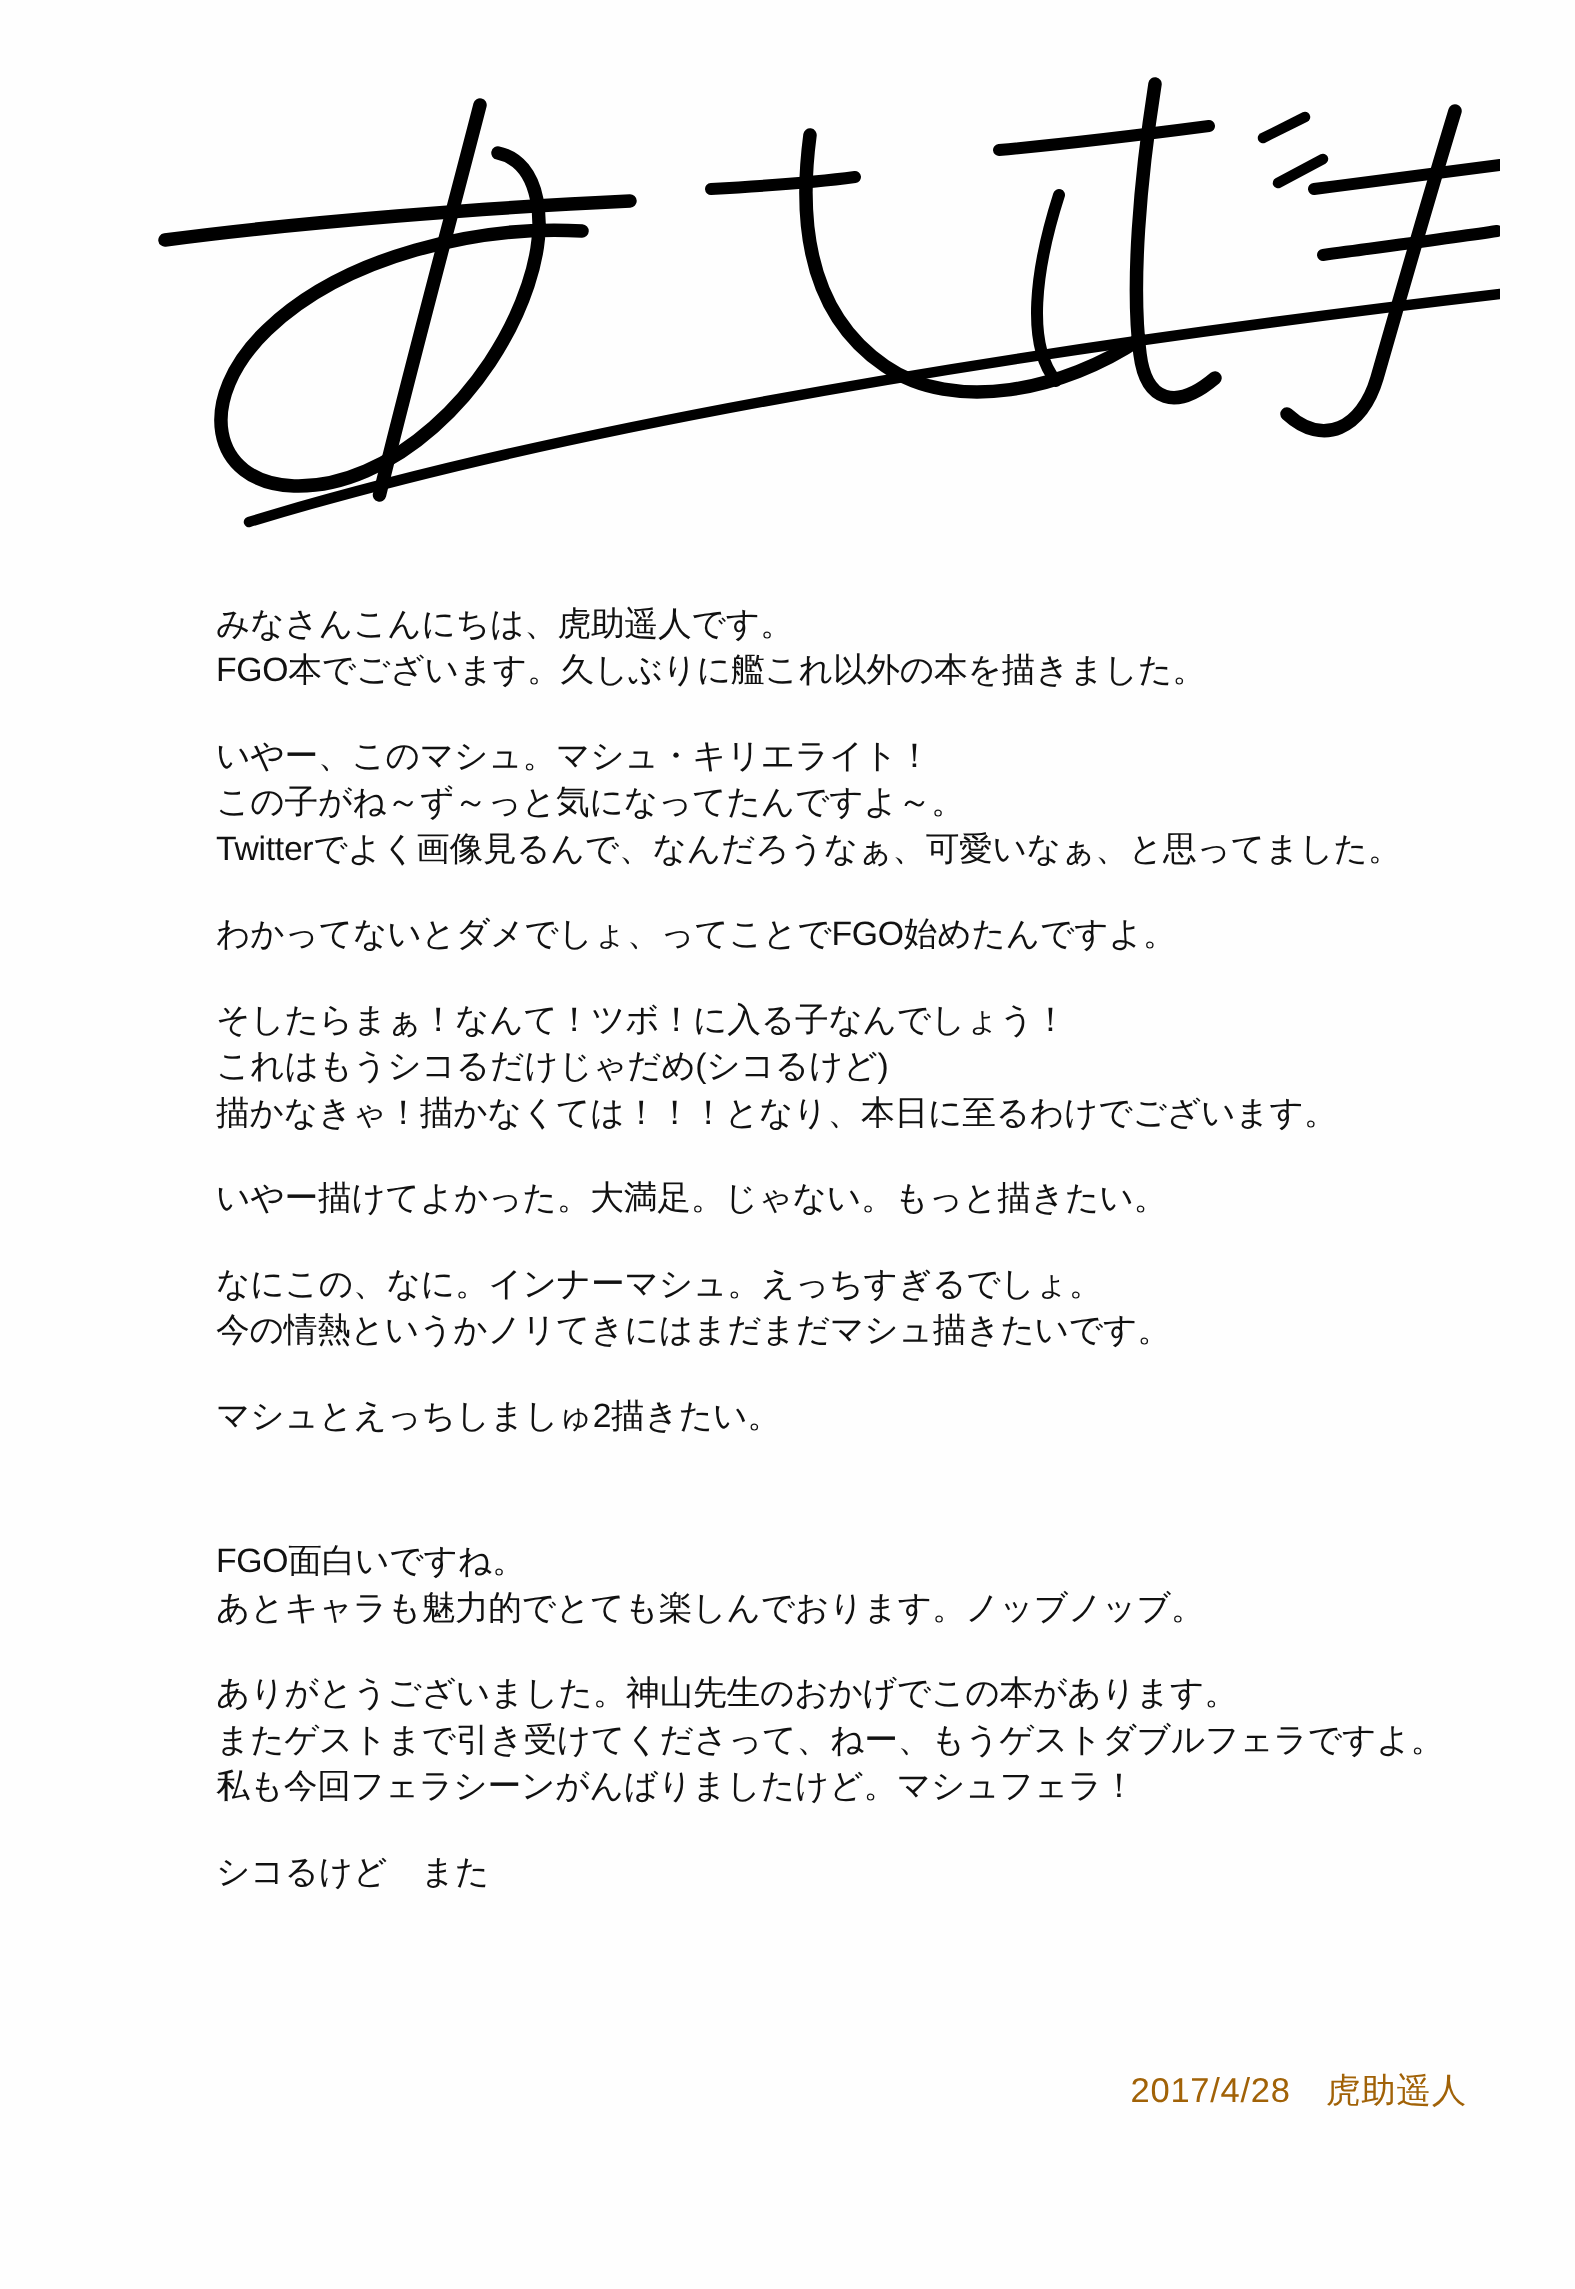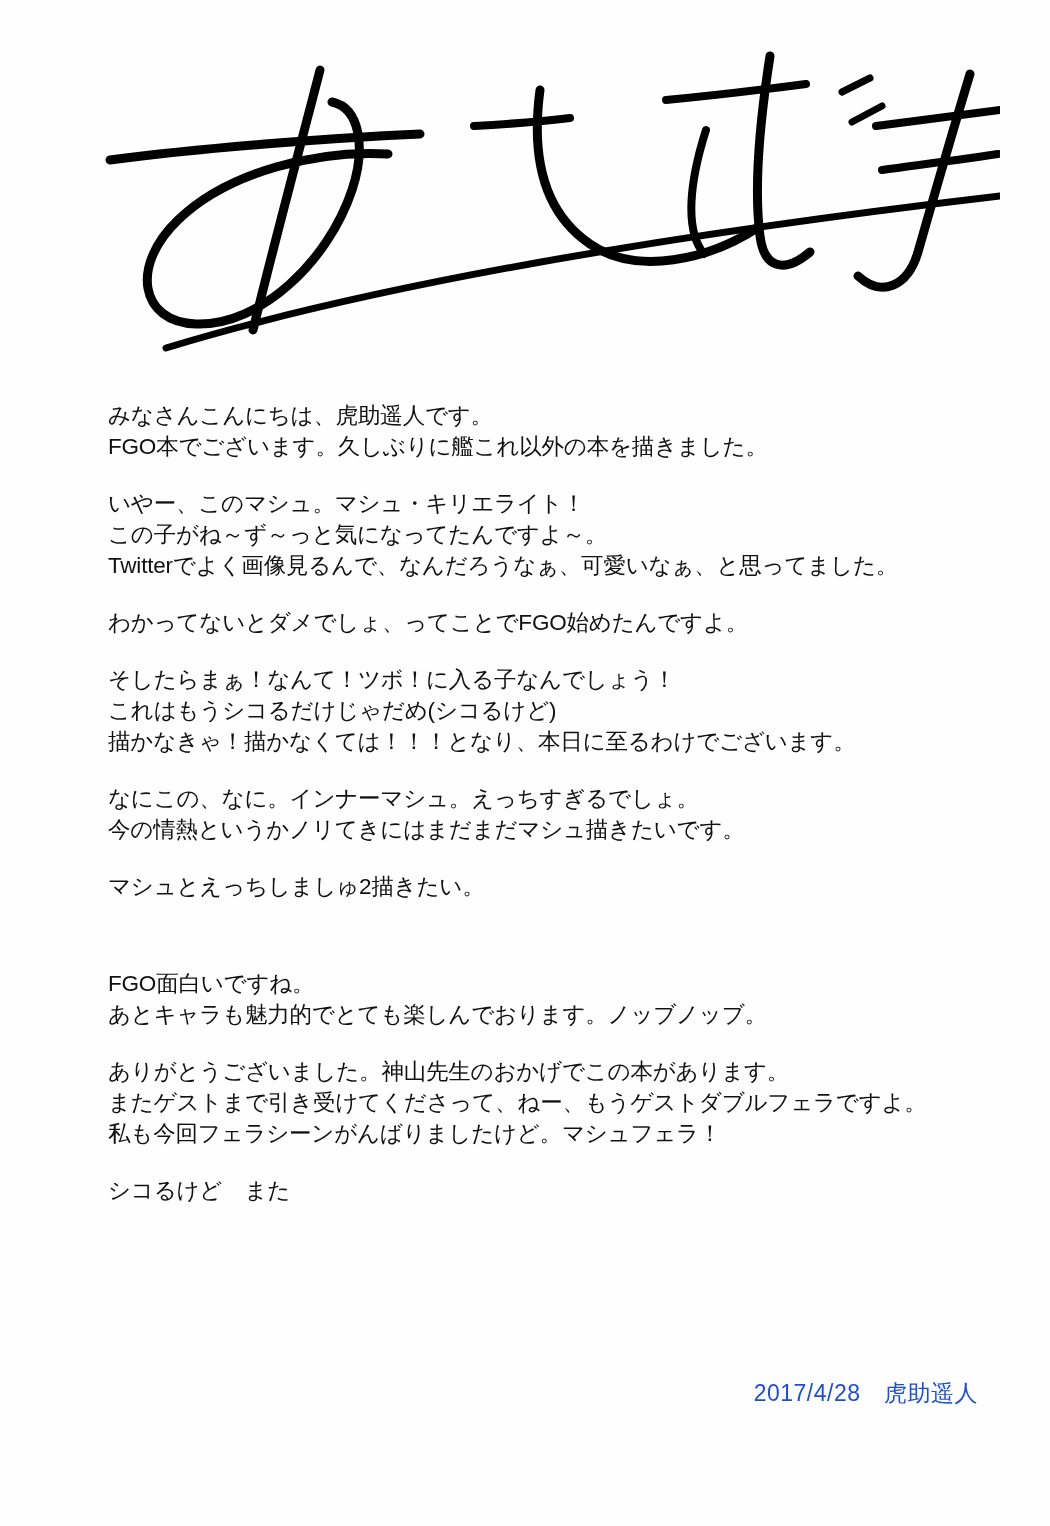--- a/index.html
+++ b/index.html
@@ -42,32 +42,33 @@
   }
   .para {
     margin: 0 0 26px 0;
   }
   .line {
     font-size: 22.5px;
     line-height: 31px;
     letter-spacing: -0.2px;
     white-space: pre;
     color: #111111;
+    margin-left: 36px;
   }
   .gap-big {
     height: 40px;
   }
   
   .signature {
     position: absolute;
     right: 72px;
     top: 1378px;
     font-size: 23px;
     letter-spacing: 0.5px;
-    color: #1d4ed8;
+    color: #a16207;
     white-space: pre;
   }
 </style>
 </head>
 <body>
 
 <div class="page">
 
   <div class="title-area">
 
@@ -115,20 +116,23 @@
     <div class="para">
       <div class="line">わかってないとダメでしょ、ってことでFGO始めたんですよ。</div>
     </div>
 
     <div class="para">
       <div class="line">そしたらまぁ！なんて！ツボ！に入る子なんでしょう！</div>
       <div class="line">これはもうシコるだけじゃだめ(シコるけど)</div>
       <div class="line">描かなきゃ！描かなくては！！！となり、本日に至るわけでございます。</div>
     </div>
 
+    <div class="para">
+      <div class="line">いやー描けてよかった。大満足。じゃない。もっと描きたい。</div>
+    </div>
 
     <div class="para">
       <div class="line">なにこの、なに。インナーマシュ。えっちすぎるでしょ。</div>
       <div class="line">今の情熱というかノリてきにはまだまだマシュ描きたいです。</div>
     </div>
 
     <div class="para">
       <div class="line">マシュとえっちしましゅ2描きたい。</div>
     </div>
 

